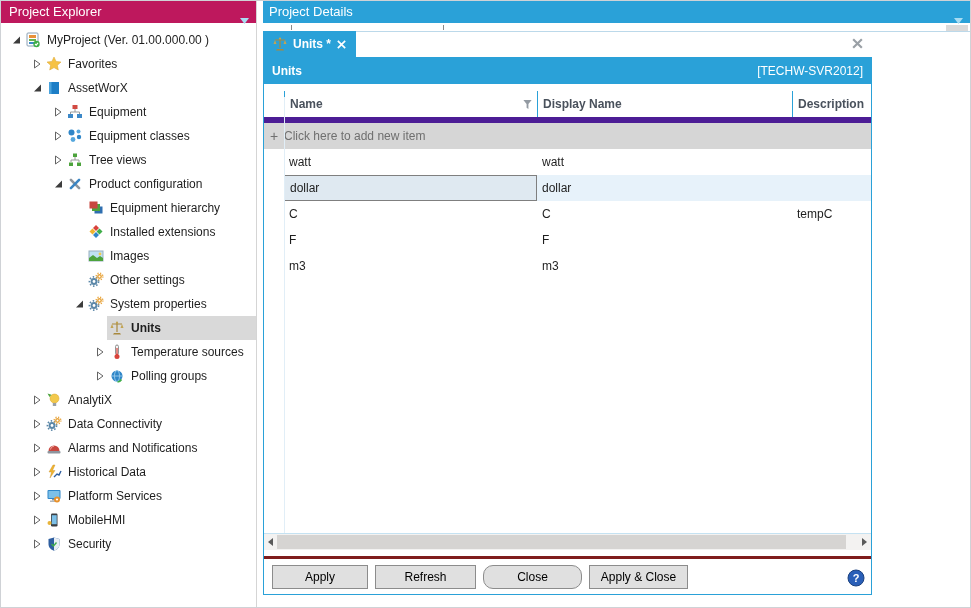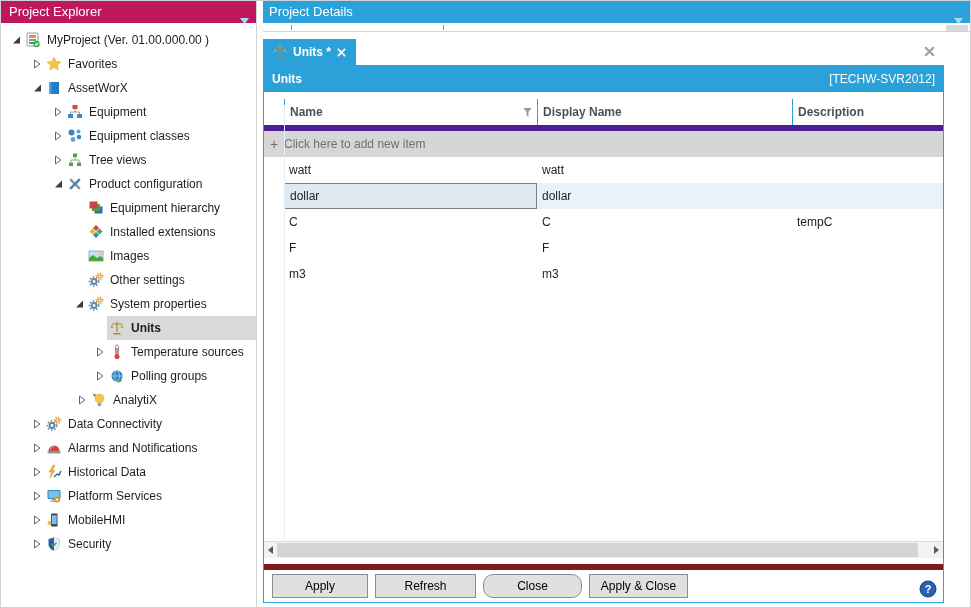--- a/index.html
+++ b/index.html
@@ -38,21 +38,21 @@
     position: absolute; left: 262px; top: 0; width: 707px; height: 22px;
     background: #2aa1d8; color: #fff; font-size: 13px; line-height: 22px; padding-left: 6px;
   }
   #details-strip {
     position: absolute; left: 262px; top: 23px; width: 707px; height: 8px;
     background: #fff; border-bottom: 1px solid #bcd9ea;
   }
   .strip-tick { position: absolute; top: 1px; width: 1px; height: 5px; background: #8a8a8a; }
   .strip-thumb { position: absolute; right: 2px; top: 1px; width: 22px; height: 6px; background: #dadada; }
 
-  #pane { position: absolute; left: 262px; top: 38px; width: 681px; height: 566px; }
+  #pane { position: absolute; left: 262px; top: 30px; width: 609px; height: 566px; }
   #tab-row { position: relative; height: 26px; }
   #tab {
     display: inline-flex; align-items: center; gap: 5px; height: 26px;
     background: #2aa1d8; color: #fff; padding: 0 9px; font-size: 12px; font-weight: bold;
   }
   #tab .ti svg { filter: none; }
   #tab-close svg { width: 11px; height: 11px; display: block; }
   #pane-close { position: absolute; right: 8px; top: 6px; }
   #pane-close svg { width: 13px; height: 13px; display: block; }
 
@@ -98,21 +98,21 @@
   .sb-arrow { position: absolute; top: 0; width: 13px; height: 16px; display: flex; align-items: center; justify-content: center; }
   .sb-arrow.left { left: 0; }
   .sb-arrow.right { right: 0; }
   .tri-l { width: 0; height: 0; border-top: 4px solid transparent; border-bottom: 4px solid transparent; border-right: 5px solid #5a5a5a; }
   .tri-r { width: 0; height: 0; border-top: 4px solid transparent; border-bottom: 4px solid transparent; border-left: 5px solid #5a5a5a; }
   #sb-thumb { position: absolute; left: 13px; top: 1px; height: 14px; width: calc(100% - 38px); background: #d6d4d2; }
 
   .gap6 { height: 6px; flex: 0 0 6px; }
 
   #button-bar {
-    height: 38px; flex: 0 0 38px; border-top: 6px solid #7f1d1d;
+    height: 38px; flex: 0 0 38px; border-top: 3px solid #7f1d1d;
     display: flex; align-items: center; gap: 7px; padding-left: 8px; position: relative; background: #fff;
   }
   .btn {
     height: 24px; background: #e0e0e0; border: 1px solid #8c8c8c;
     font-family: "Liberation Sans", sans-serif; font-size: 12px; color: #000;
     display: inline-flex; align-items: center; justify-content: center; cursor: default;
   }
   #help-btn { position: absolute; right: 6px; top: 10px; width: 18px; height: 18px; }
   #help-btn svg { width: 18px; height: 18px; display: block; }
 </style>
@@ -369,21 +369,21 @@
             <svg viewBox="0 0 16 16">
               <circle cx="8" cy="8" r="5.5" fill="#2f86c8"></circle>
               <ellipse cx="8" cy="8" rx="2.5" ry="5.5" fill="none" stroke="#8fc4e8"></ellipse>
               <path d="M2.5 8h11" stroke="#8fc4e8" fill="none"></path>
               <path d="M12.5 11.5a5.5 5.5 0 0 1-4 2.5" stroke="#3fae49" stroke-width="1.7" fill="none"></path>
             </svg>
           </span>
           <span class="lbl">Polling groups</span>
         </span>
       </div>
-      <div class="tree-row" style="padding-left: 29px; margin-left: 45px;">
+      <div class="tree-row" style="padding-left: 29px;">
         <span class="exp">
           <svg viewBox="0 0 9 10">
             <path d="M1.5 1l5.5 4-5.5 4z" fill="#fff" stroke="#646464"></path>
           </svg>
         </span>
         <span class="hl">
           <span class="ti">
             <svg viewBox="0 0 16 16">
               <circle cx="8.5" cy="6.5" r="4.5" fill="#f2c94c" stroke="#d9a32a" stroke-width=".5"></circle>
               <rect x="6.8" y="11" width="3.4" height="3" fill="#9aa0a6"></rect>

